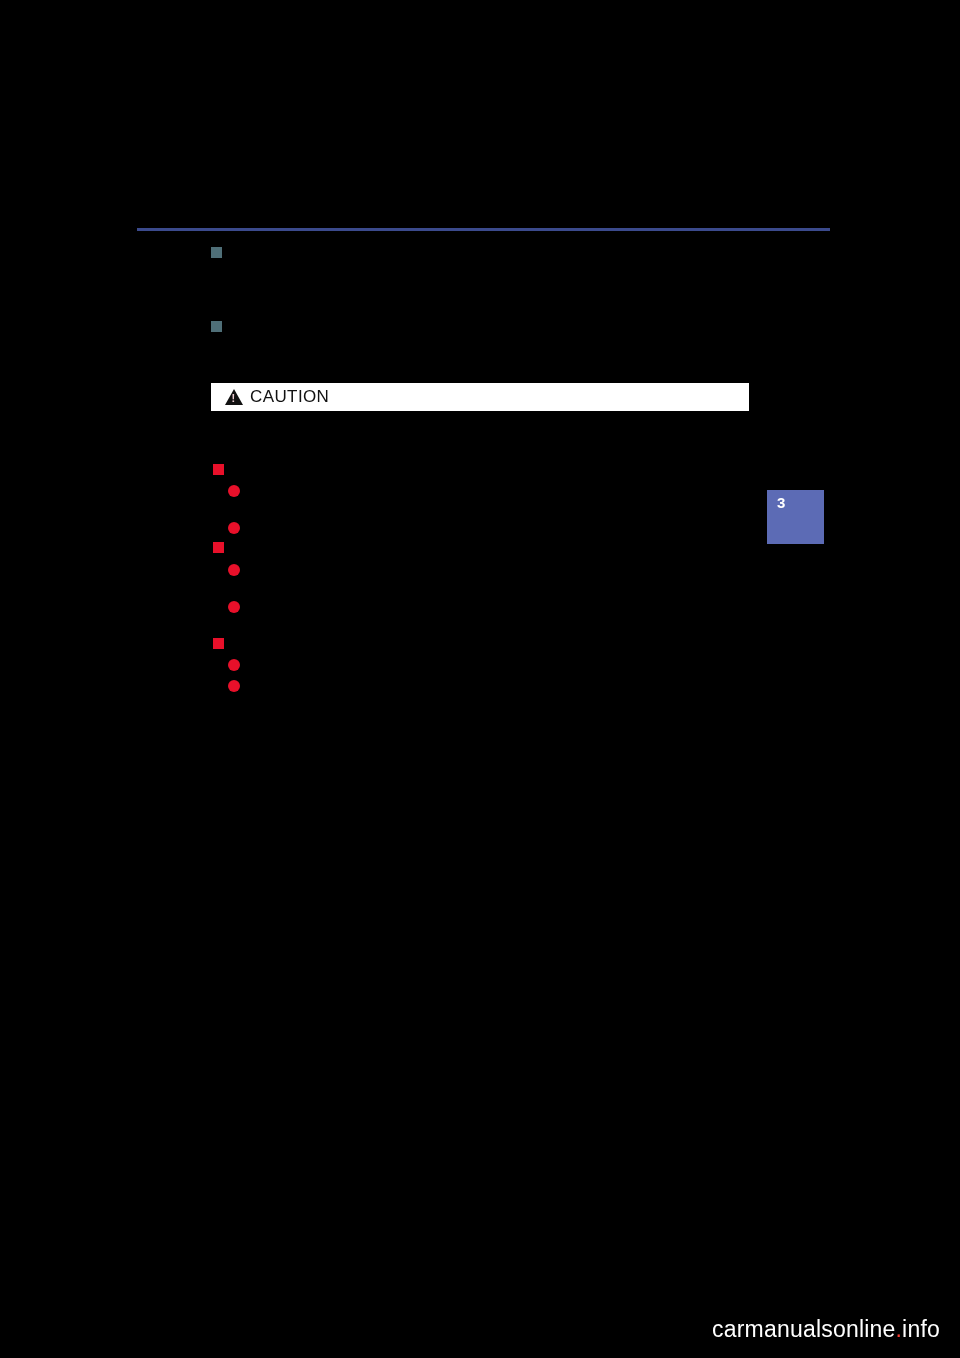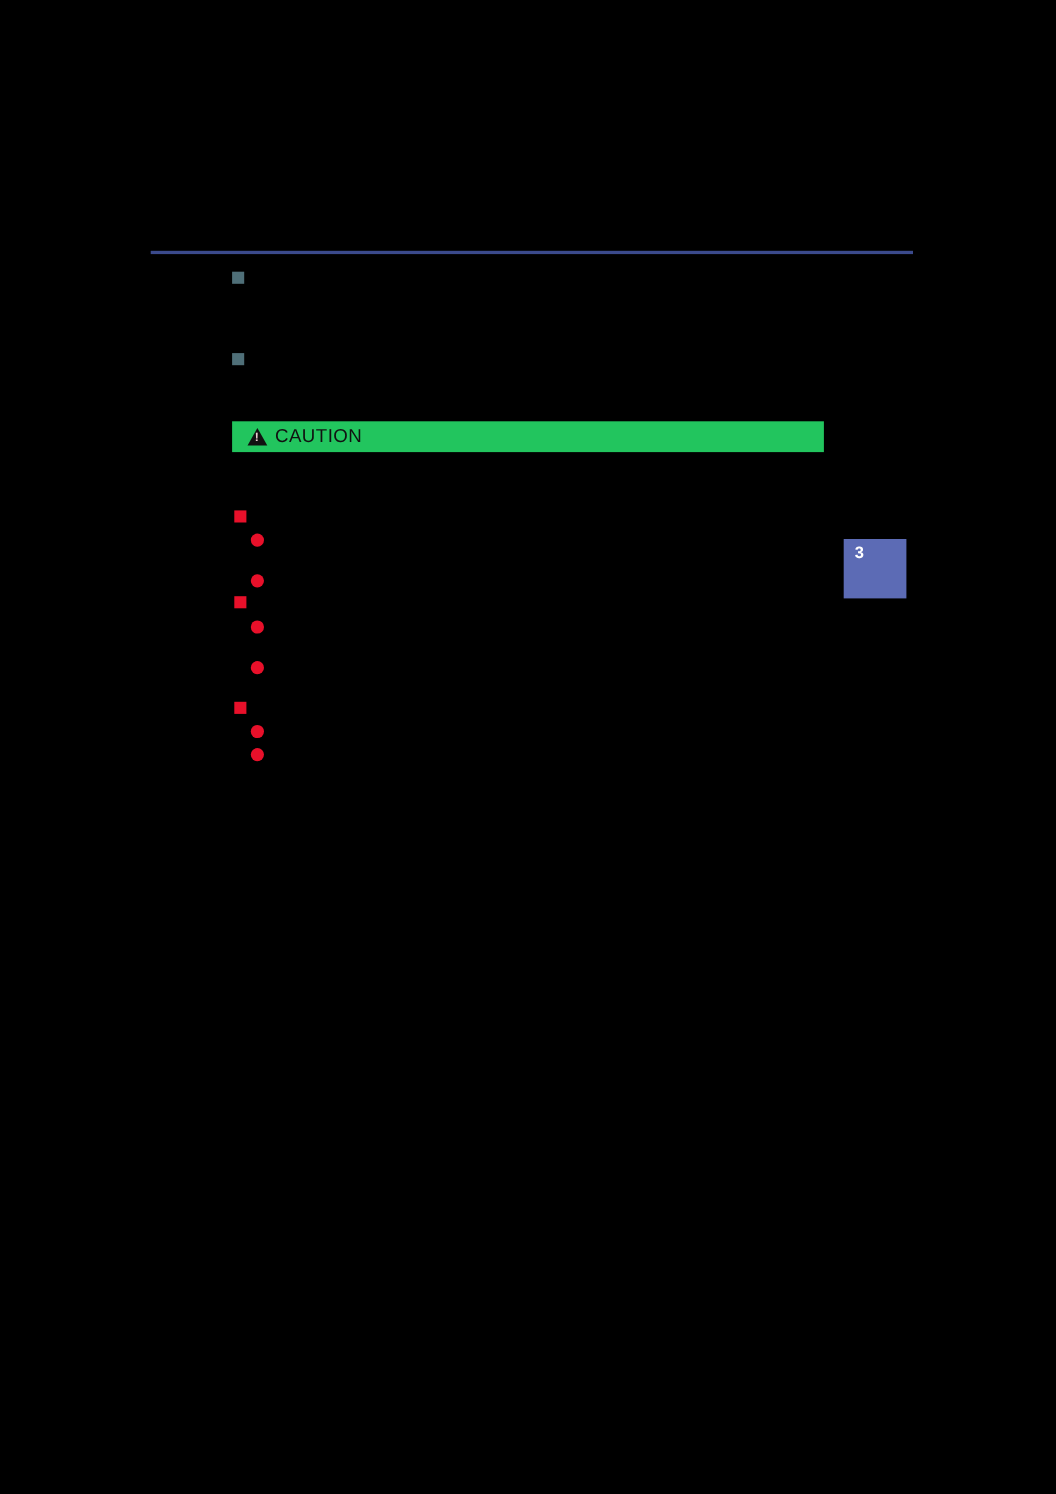--- a/index.html
+++ b/index.html
@@ -53,21 +53,21 @@
     box-sizing: border-box;
   }
 
   
   .caution-banner {
     position: absolute;
     left: 211px;
     top: 383px;
     width: 538px;
     height: 28px;
-    background: #22c55e;
+    background: #ffffff;
     display: flex;
     align-items: center;
     box-sizing: border-box;
     padding-left: 14px;
   }
   .caution-banner .warn-tri {
     width: 0;
     height: 0;
     border-left: 9px solid transparent;
     border-right: 9px solid transparent;
@@ -152,14 +152,17 @@
   <div class="marker sq-red" style="left:213px; top:542px;"></div>
   <div class="marker sq-red" style="left:213px; top:638px;"></div>
 
   <div class="marker dot-red" style="left:228px; top:485px;"></div>
   <div class="marker dot-red" style="left:228px; top:522px;"></div>
   <div class="marker dot-red" style="left:228px; top:564px;"></div>
   <div class="marker dot-red" style="left:228px; top:601px;"></div>
   <div class="marker dot-red" style="left:228px; top:659px;"></div>
   <div class="marker dot-red" style="left:228px; top:680px;"></div>
 
+  <div class="watermark">
+    <span>carmanualsonline</span><span class="wm-dot">.</span><span>info</span>
+  </div>
 
 </div>
 
 </body></html>

